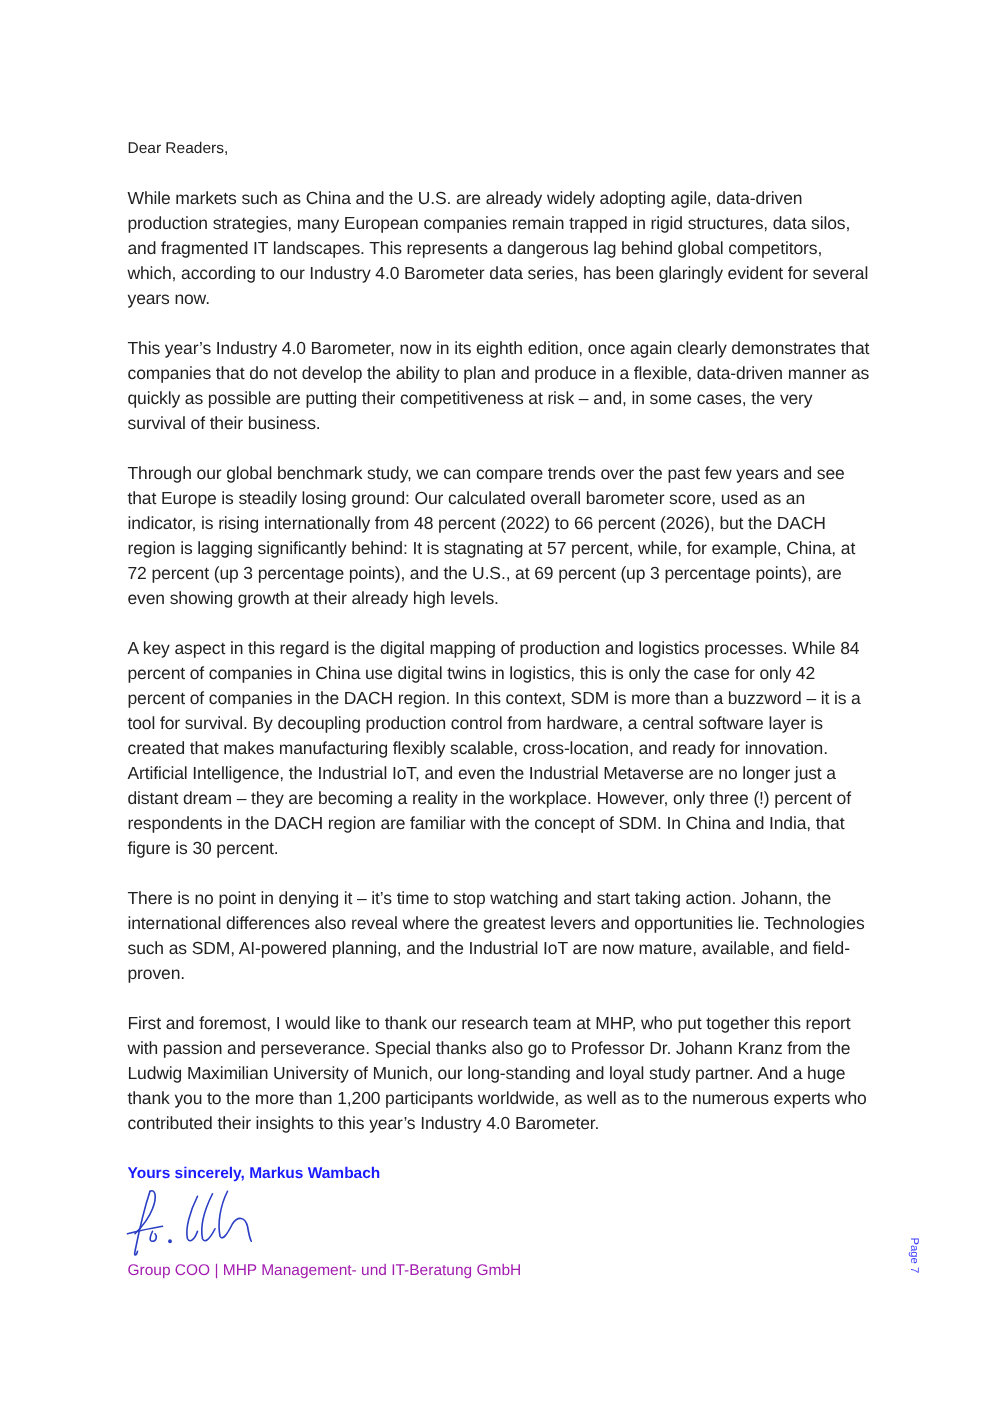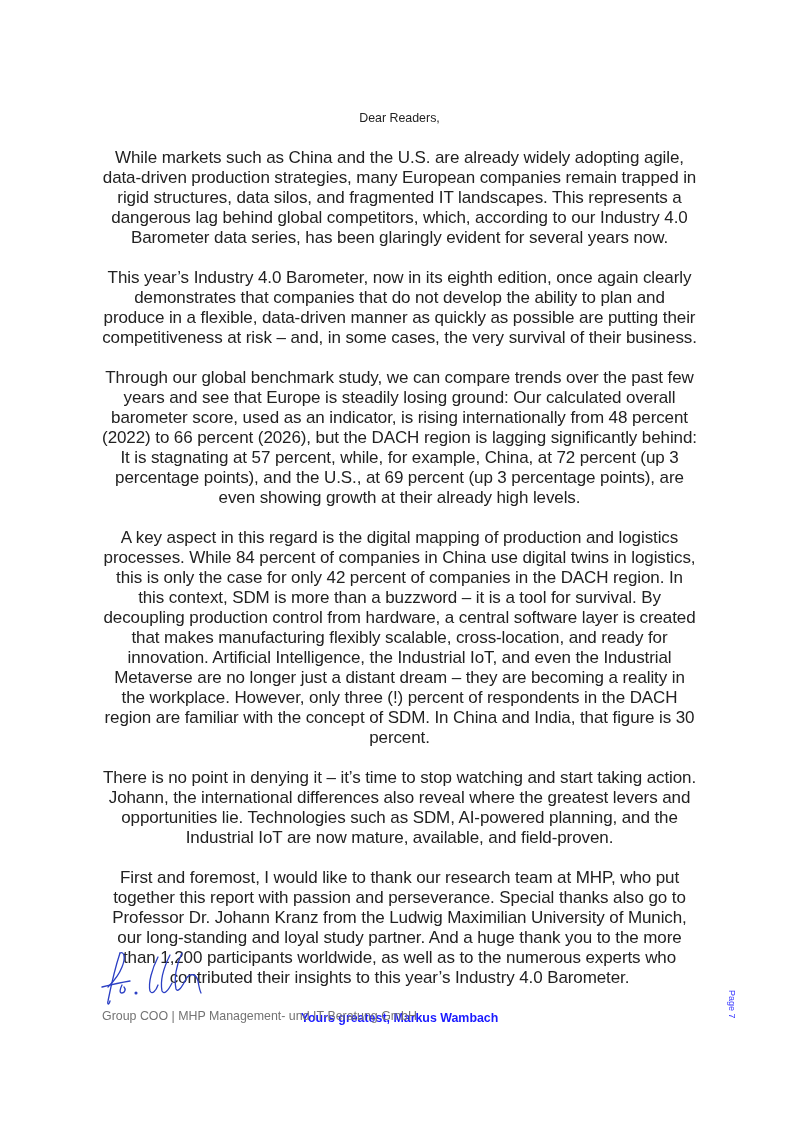--- a/index.html
+++ b/index.html
@@ -13,29 +13,28 @@
     position: relative;
     overflow: hidden;
     font-family: "Liberation Sans", "DejaVu Sans", sans-serif;
     color: #222222;
   }
   .page {
     position: absolute;
     left: 102px;
     top: 108px;
     width: 595px;
-    text-align: center;
   }
   .salutation {
     font-size: 12.4px;
     line-height: 20px;
     margin: 0 0 20px 0;
   }
   .para {
-    font-size: 17px;
+    font-size: 14px;
     line-height: 20px;
     margin: 0 0 20px 0;
     letter-spacing: -0.1px;
   }
   .closing {
     font-size: 12.4px;
     line-height: 20px;
     font-weight: bold;
     color: #1a1aff;
     margin: 0;
@@ -50,21 +49,21 @@
   .signature svg {
     width: 100%;
     height: 100%;
   }
   .role {
     position: absolute;
     left: 102px;
     top: 1007px;
     font-size: 12.4px;
     line-height: 18px;
-    color: #737373;
+    color: #a21caf;
   }
   .page-number {
     position: absolute;
     left: 727px;
     top: 990px;
     font-size: 9px;
     color: #3b3bff;
     transform-origin: left top;
     transform: rotate(90deg) translateY(-10px);
     white-space: nowrap;
@@ -74,21 +73,21 @@
 <body>
 
 <div class="page">
   <p class="salutation">Dear Readers,</p>
   <p class="para">While markets such as China and the U.S. are already widely adopting agile, data-driven production strategies, many European companies remain trapped in rigid structures, data silos, and fragmented IT landscapes. This represents a dangerous lag behind global competitors, which, according to our Industry 4.0 Barometer data series, has been glaringly evident for several years now.</p>
   <p class="para">This year’s Industry 4.0 Barometer, now in its eighth edition, once again clearly demonstrates that companies that do not develop the ability to plan and produce in a flexible, data-driven manner as quickly as possible are putting their competitiveness at risk – and, in some cases, the very survival of their business.</p>
   <p class="para">Through our global benchmark study, we can compare trends over the past few years and see that Europe is steadily losing ground: Our calculated overall barometer score, used as an indicator, is rising internationally from 48 percent (2022) to 66 percent (2026), but the DACH region is lagging significantly behind: It is stagnating at 57 percent, while, for example, China, at 72 percent (up 3 percentage points), and the U.S., at 69 percent (up 3 percentage points), are even showing growth at their already high levels.</p>
   <p class="para">A key aspect in this regard is the digital mapping of production and logistics processes. While 84 percent of companies in China use digital twins in logistics, this is only the case for only 42 percent of companies in the DACH region. In this context, SDM is more than a buzzword – it is a tool for survival. By decoupling production control from hardware, a central software layer is created that makes manufacturing flexibly scalable, cross-location, and ready for innovation. Artificial Intelligence, the Industrial IoT, and even the Industrial Metaverse are no longer just a distant dream – they are becoming a reality in the workplace. However, only three (!) percent of respondents in the DACH region are familiar with the concept of SDM. In China and India, that figure is 30 percent.</p>
   <p class="para">There is no point in denying it – it’s time to stop watching and start taking action. Johann, the international differences also reveal where the greatest levers and opportunities lie. Technologies such as SDM, AI-powered planning, and the Industrial IoT are now mature, available, and field-proven.</p>
   <p class="para">First and foremost, I would like to thank our research team at MHP, who put together this report with passion and perseverance. Special thanks also go to Professor Dr. Johann Kranz from the Ludwig Maximilian University of Munich, our long-standing and loyal study partner. And a huge thank you to the more than 1,200 participants worldwide, as well as to the numerous experts who contributed their insights to this year’s Industry 4.0 Barometer.</p>
-  <p class="closing">Yours greatest, Markus Wambach</p>
+  <p class="closing">Yours sincerely, Markus Wambach</p>
 </div>
 
 <div class="signature">
   <svg viewBox="0 0 115 62" xmlns="http://www.w3.org/2000/svg" fill="none" stroke="#2b3fc4" stroke-width="1.3" stroke-linecap="round" stroke-linejoin="round">
 
     <path d="M20 6 C 16 18, 12 34, 8 54 C 7 58, 9 58, 10 54"></path>
     <path d="M20 6 C 24 4, 26 10, 22 20 C 19 28, 14 34, 8 40"></path>
     <path d="M2 40 C 10 38, 18 36, 30 34"></path>
     <path d="M22 38 C 20 42, 19 46, 22 46 C 25 46, 26 42, 24 40"></path>
 

